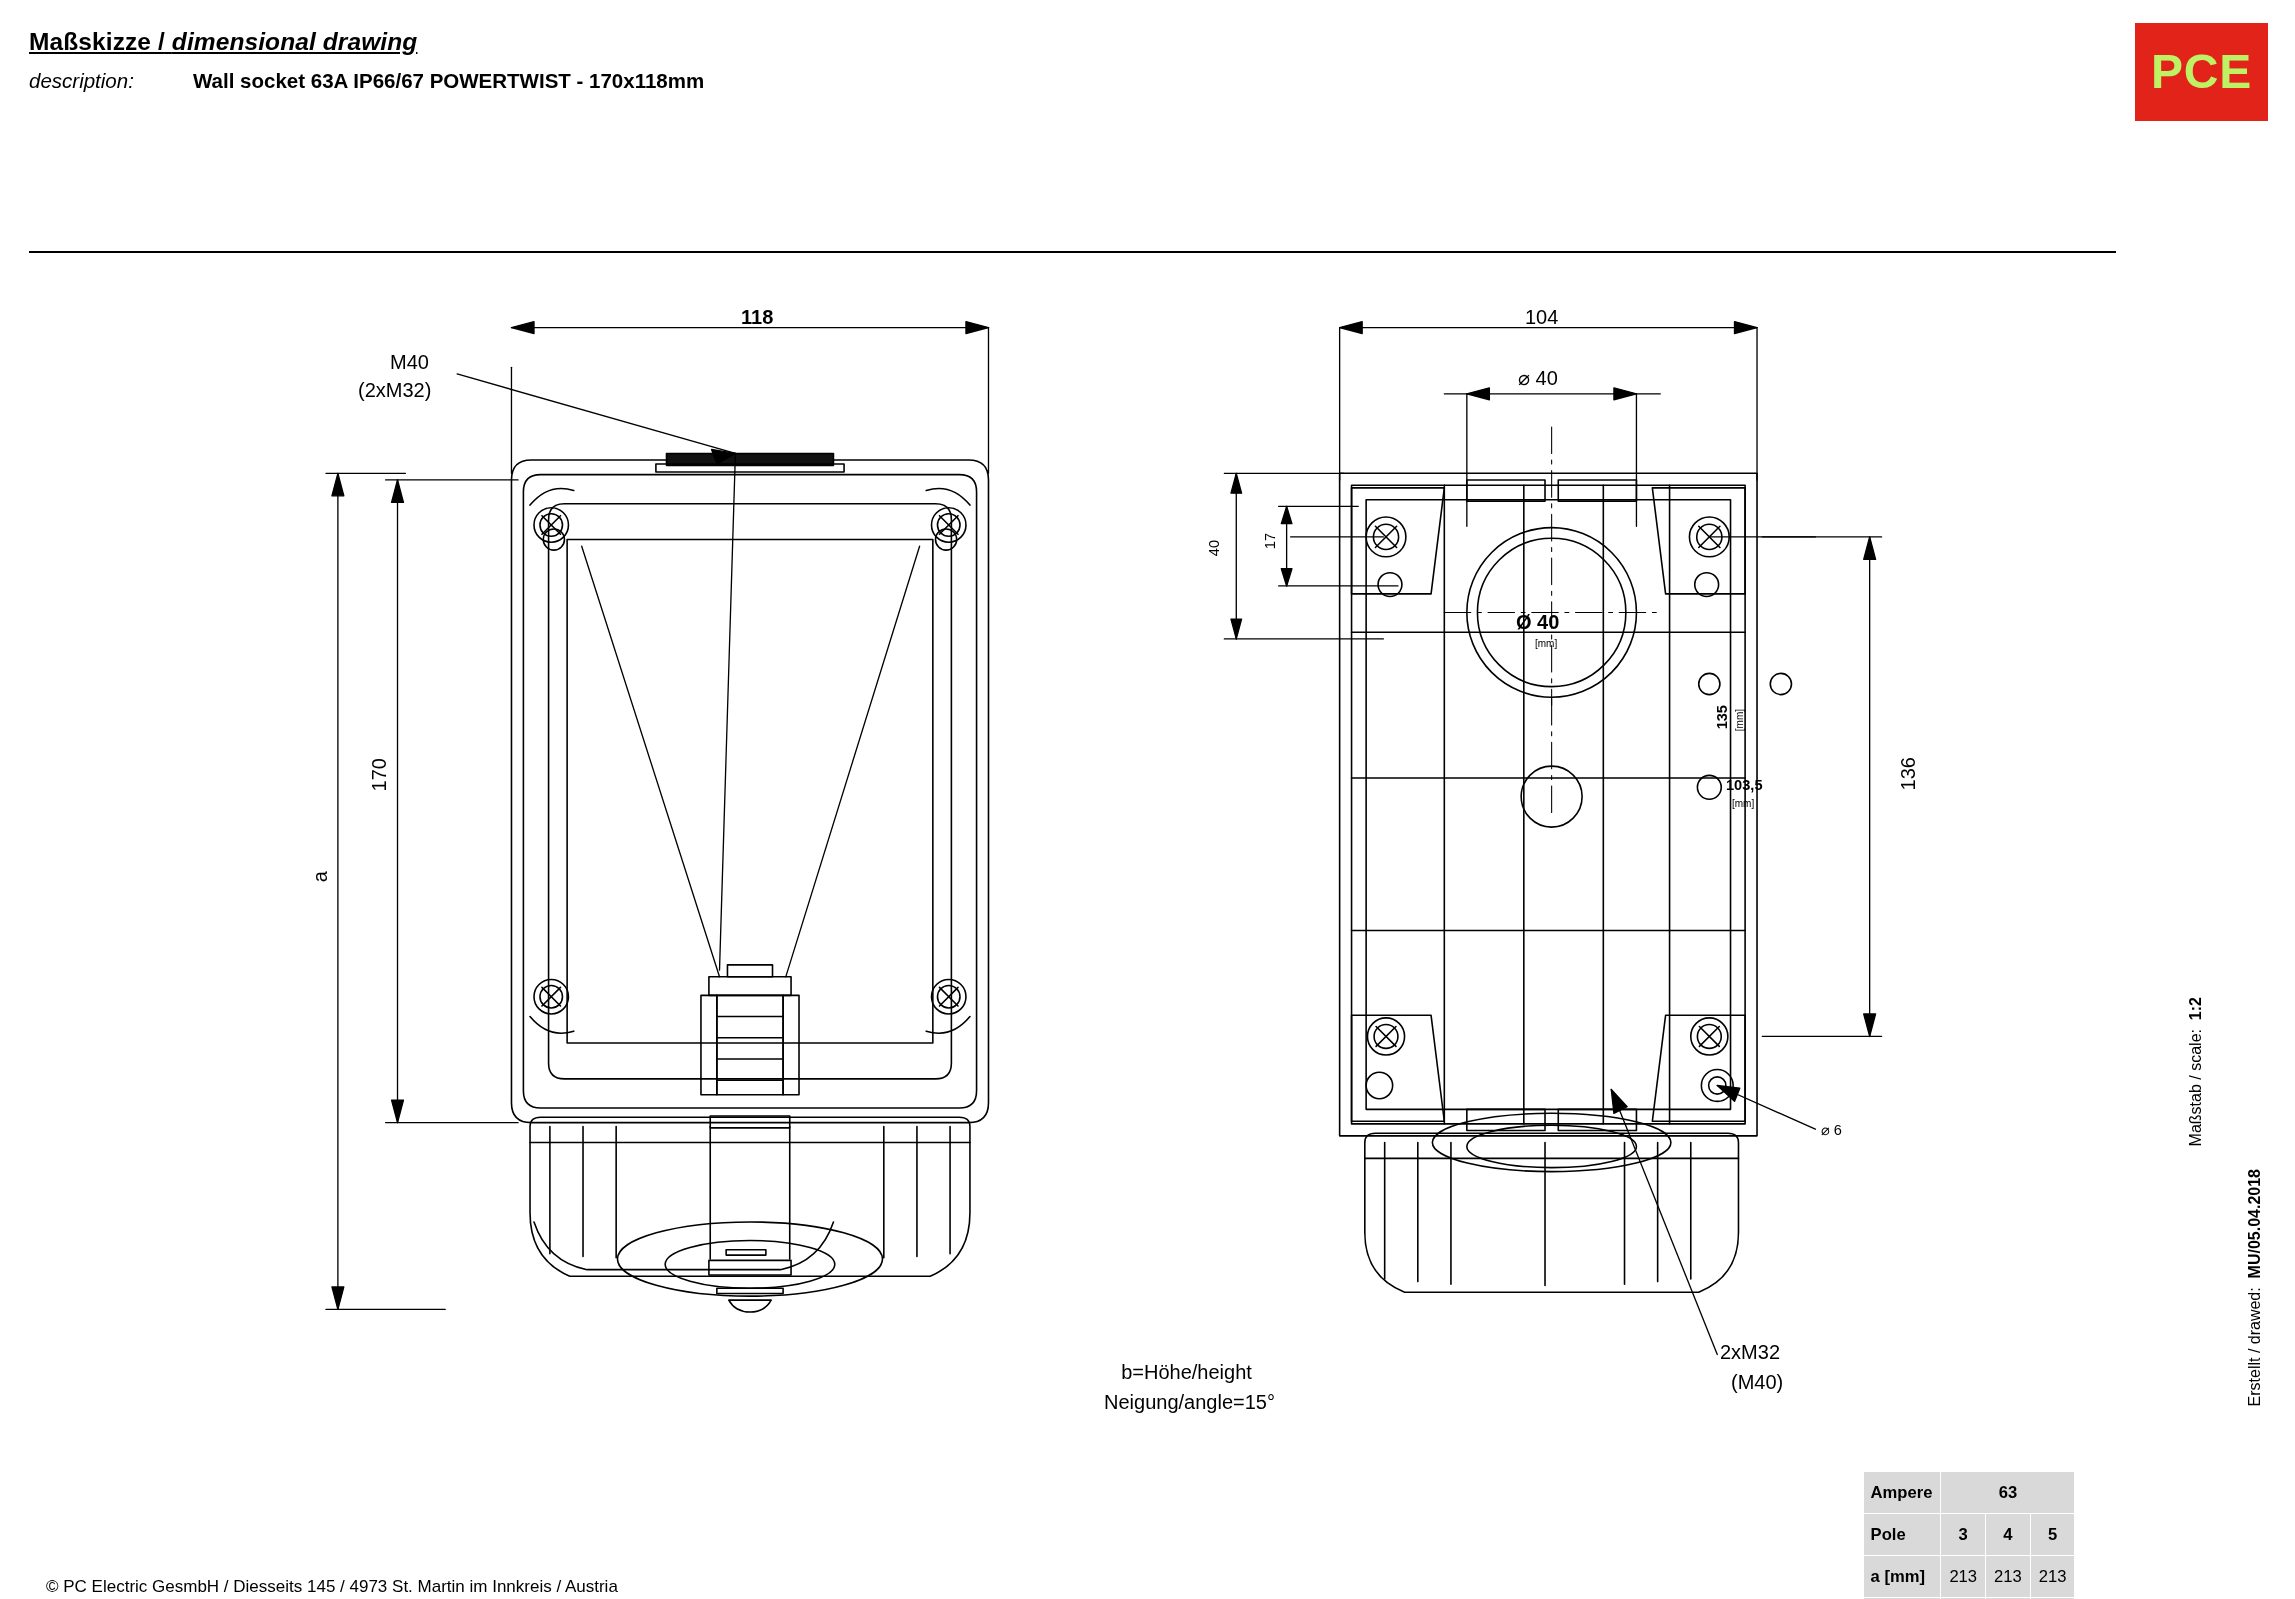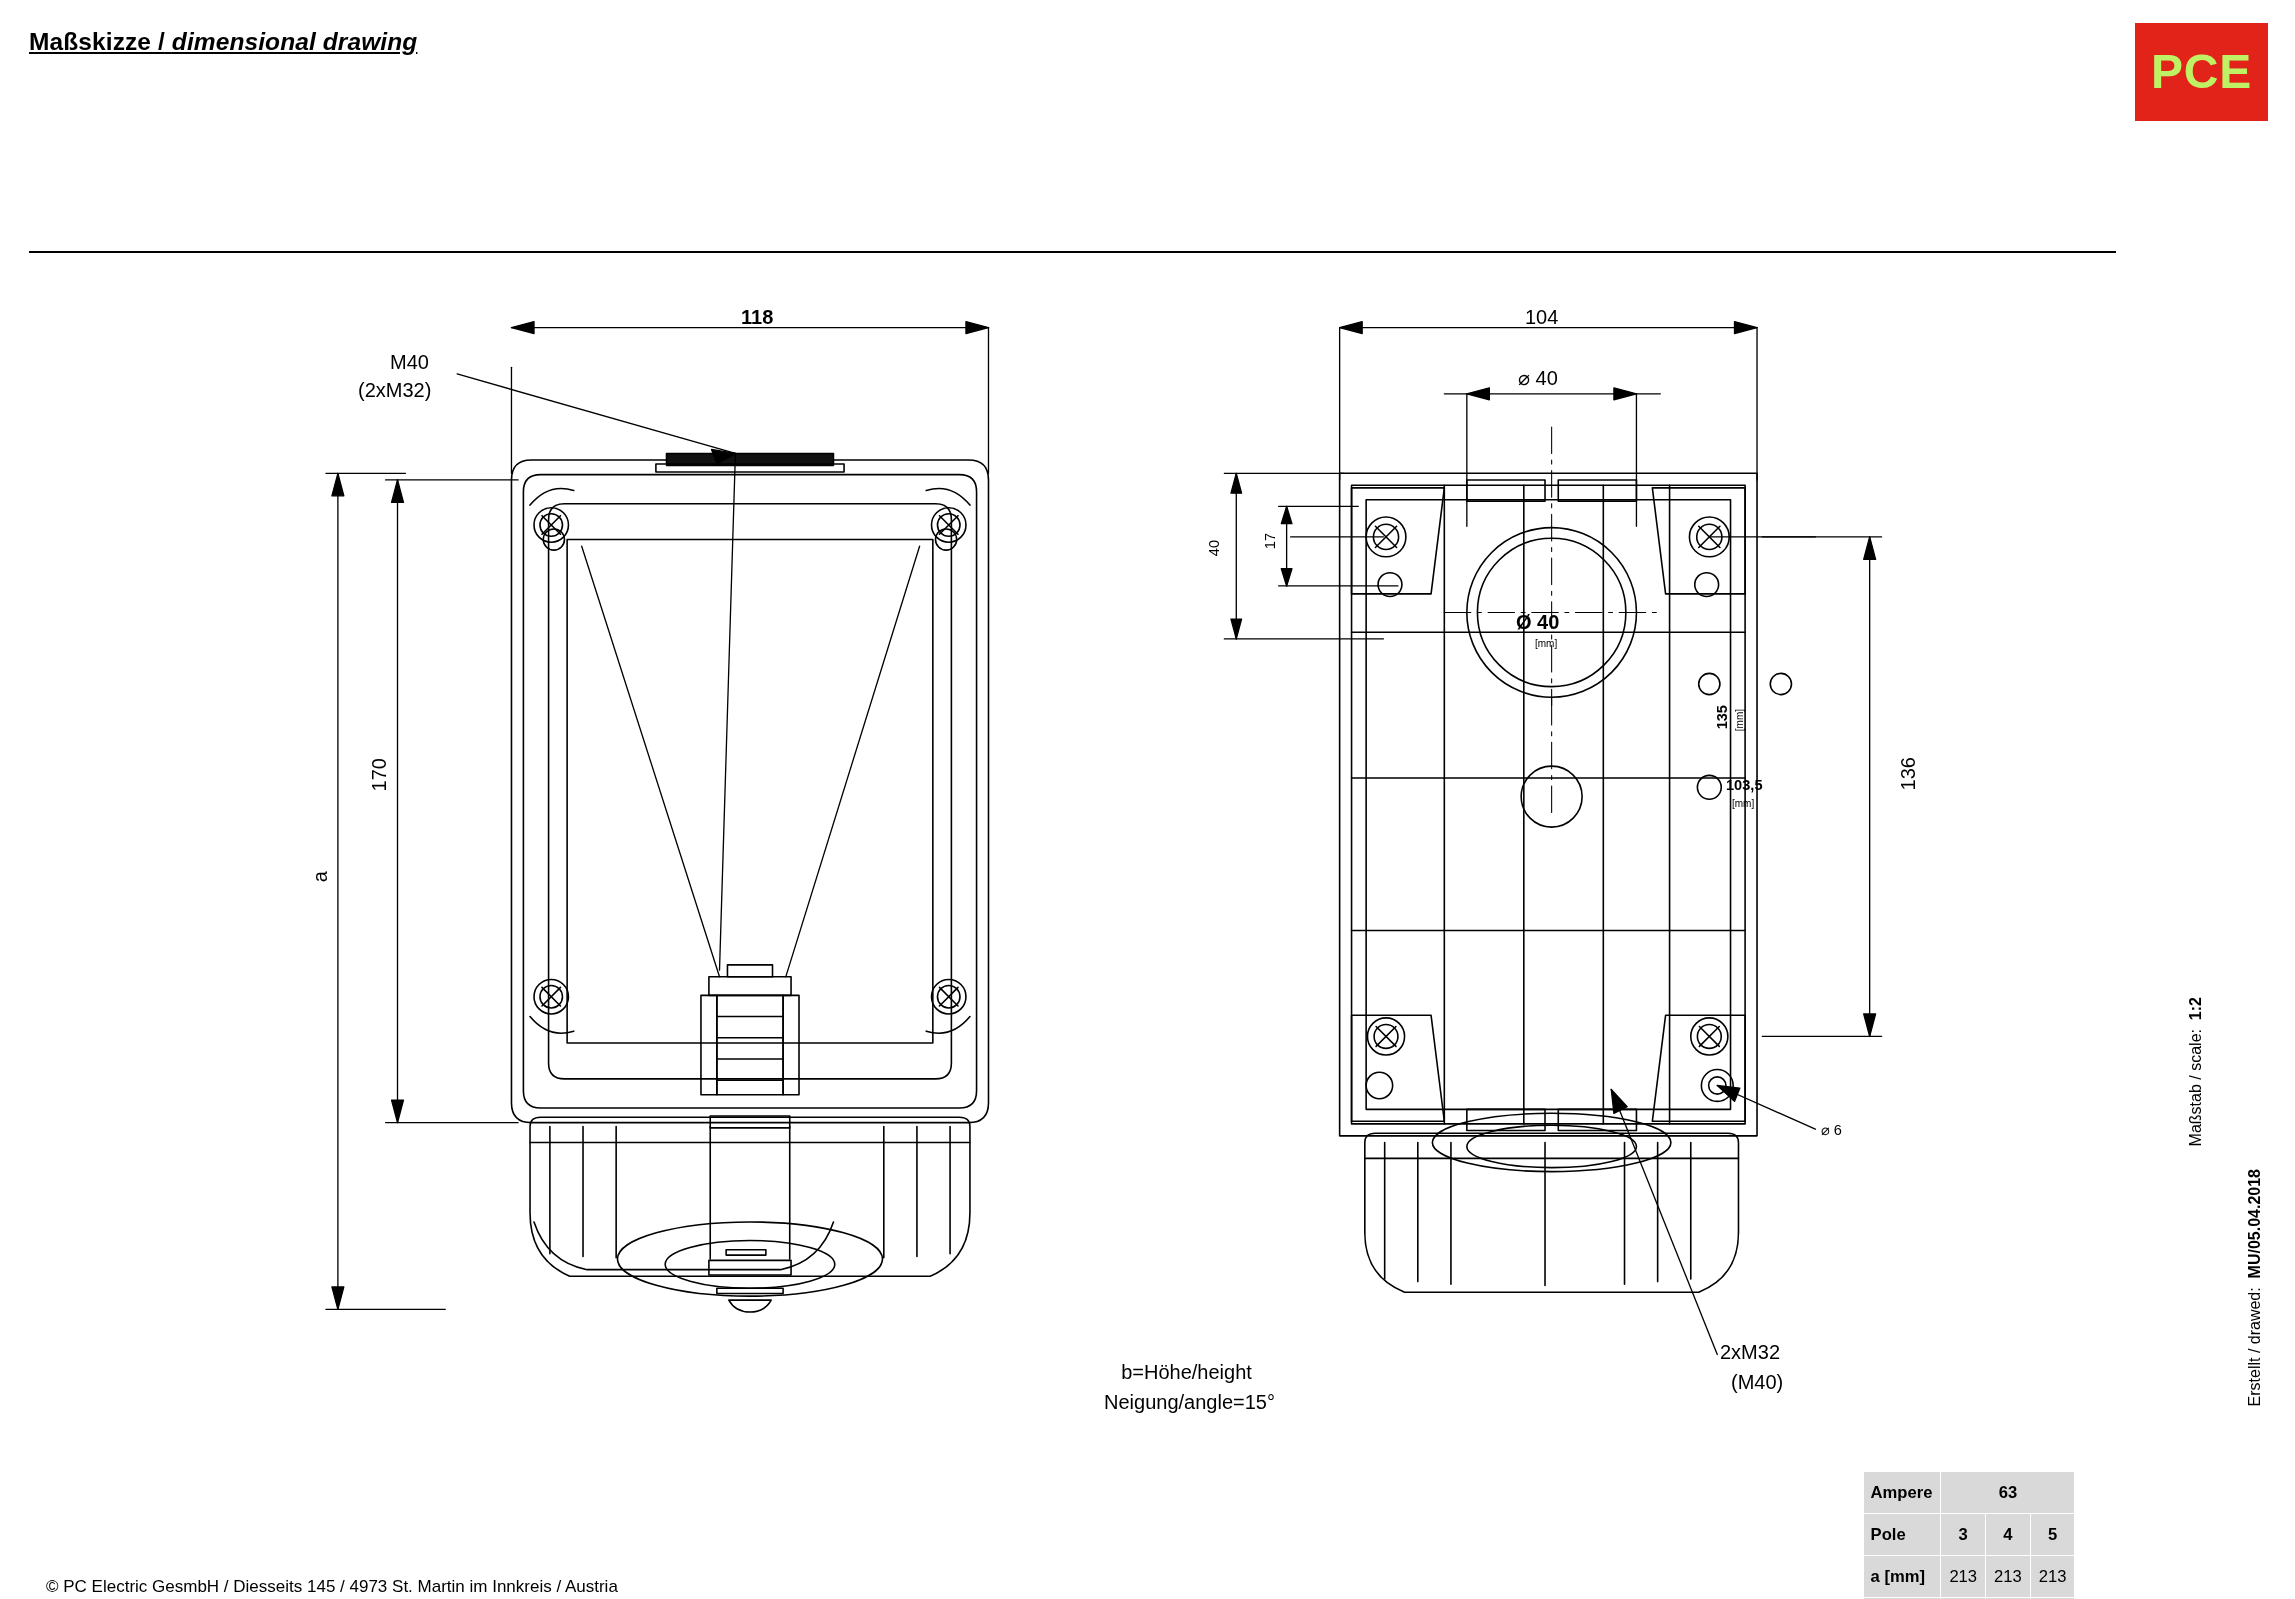--- a/index.html
+++ b/index.html
@@ -55,20 +55,24 @@
 </style>
 </head>
 <body>
 
 <div class="sheet">
 
   <div class="hdr">
     <div class="hdr-title">
       <span>Maßskizze /</span>
       <span class="it">dimensional drawing</span>
+    </div>
+    <div class="hdr-row">
+      <span class="hdr-lbl it">description:</span>
+      <span class="hdr-val">Wall socket 63A IP66/67 POWERTWIST - 170x118mm</span>
     </div>
   </div>
   <div class="hdr-rule"></div>
 
   <div class="logo">
     <div class="logo-txt">PCE</div>
   </div>
 
   <svg class="draw" viewBox="0 0 3464 2413">
     <g fill="none" stroke="#000" stroke-width="2.4" stroke-linejoin="round" stroke-linecap="round">

